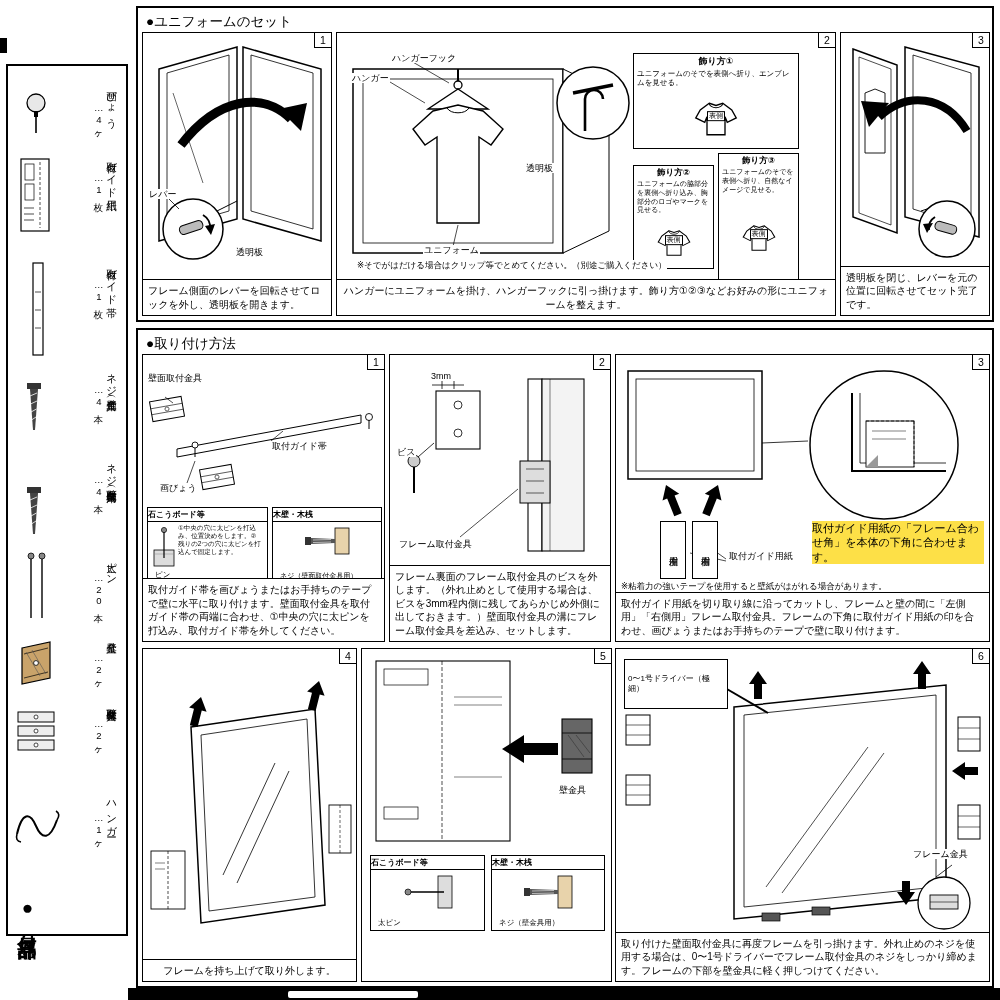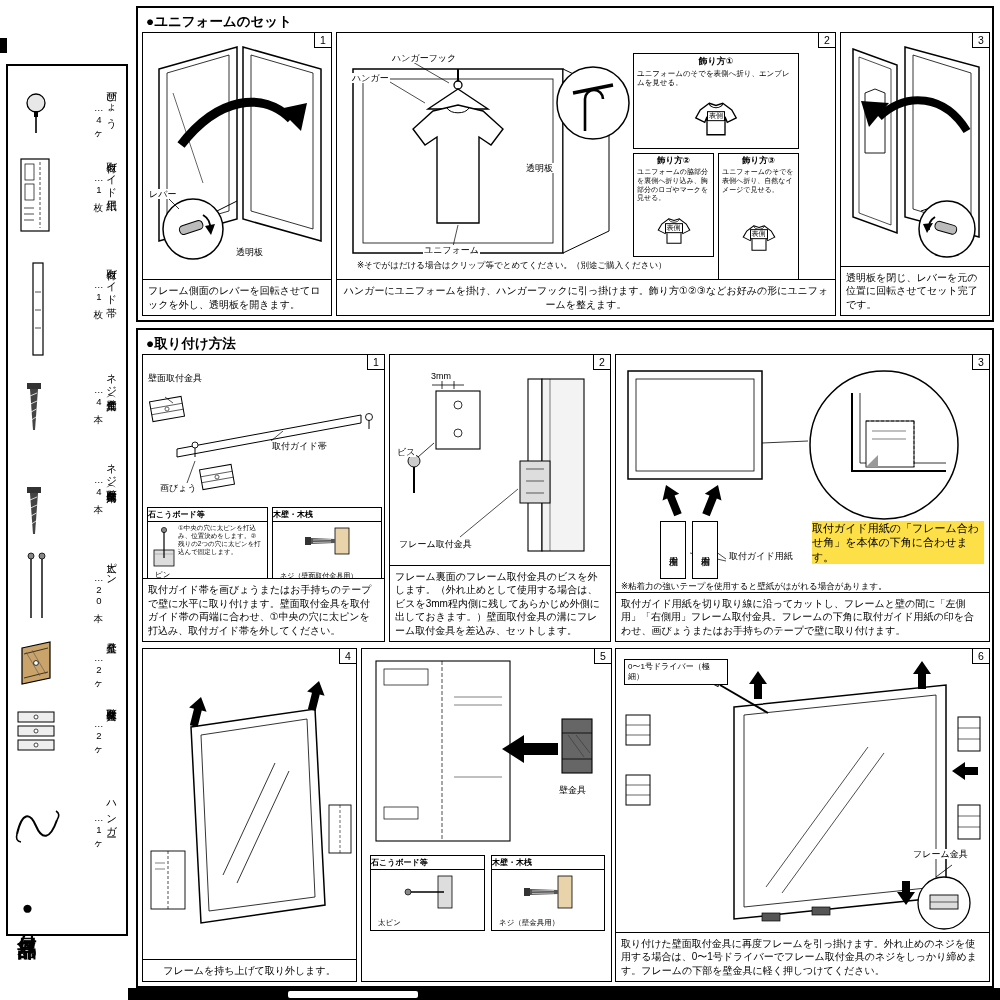--- a/index.html
+++ b/index.html
@@ -4,21 +4,21 @@
 <style>
   *{margin:0;padding:0;box-sizing:border-box}
   html,body{width:1000px;height:1000px}
   body{background:#fff;font-family:"Liberation Sans","DejaVu Sans",sans-serif;color:#000;position:relative;overflow:hidden}
   .sidebar{position:absolute;left:6px;top:64px;width:122px;height:872px;border:2px solid #000;background:#fff}
   .sb-icon{position:absolute}
   .vl{position:absolute;right:8px;writing-mode:vertical-rl;text-orientation:upright;font-size:10.5px;line-height:1.3;letter-spacing:.5px}
   .vl .q{font-size:9.5px;padding-top:18px}
   .sb-title{position:absolute;left:6px;bottom:6px;writing-mode:vertical-rl;text-orientation:upright;font-size:19px;font-weight:bold;letter-spacing:2px}
   .sec{position:absolute;border:2px solid #000;background:#fff}
-  .sec-title{position:absolute;top:5px;left:8px;font-weight:bold;font-size:13.5px}
+  .sec-title{position:absolute;top:5px;left:8px;font-weight:normal;font-size:13.5px}
   .panel{position:absolute;border:1px solid #000;background:#fff}
   .num{position:absolute;top:0;right:0;width:17px;height:15px;border-left:1px solid #000;border-bottom:1px solid #000;font-size:10.5px;text-align:center;line-height:15px;background:#fff}
   .cap{position:absolute;left:0;right:0;bottom:0;border-top:1px solid #000;padding:4px 5px;font-size:10px;line-height:1.35;background:#fff}
   .cap.center{text-align:center}
   .tag{position:absolute;background:#fff;font-size:9px;line-height:1.15;padding:0 1px;white-space:nowrap}
   .smallbox{position:absolute;border:1px solid #000;background:#fff}
   .boxtitle{font-weight:bold;font-size:8.5px;text-align:left;border-bottom:1px solid #000;padding:1px 0;background:#fff}
   .boxbody{position:relative;display:flex;align-items:flex-start;padding:2px}
   .tinytext{font-size:6.5px;line-height:1.25}
   .declbox{position:absolute;border:1px solid #000;background:#fff;display:flex;flex-direction:column}
@@ -225,21 +225,21 @@
       <div class="dectext">ユニフォームのそでを表側へ折り、エンブレムを見せる。</div>
       <div class="shirtwrap">
         <svg width="46" height="36" viewBox="0 0 40 32" style="position:static">
           <path d="M14,2 L20,4 L26,2 L34,8 L38,15 L30,19 L28,14 L28,30 L12,30 L12,14 L10,19 L2,15 L6,8 Z" fill="#fff" stroke="#000" stroke-width="1.2"></path>
           <path d="M14,2 a6,4 0 0 0 12,0" fill="none" stroke="#000" stroke-width="0.9"></path>
         </svg>
         <span class="front-tag">表側</span>
       </div>
     </div>
 
-    <div class="declbox" style="left:296px;top:120px;width:81px;height:104px">
+    <div class="declbox" style="left:296px;top:132px;width:81px;height:104px">
       <div class="dectitle" style="font-size:8.5px">飾り方②</div>
       <div class="dectext" style="font-size:7px">ユニフォームの脇部分を裏側へ折り込み、胸部分のロゴやマークを見せる。</div>
       <div class="shirtwrap">
         <svg width="36" height="28" viewBox="0 0 40 32" style="position:static">
           <path d="M14,2 L20,4 L26,2 L34,8 L38,15 L30,19 L28,14 L28,30 L12,30 L12,14 L10,19 L2,15 L6,8 Z" fill="#fff" stroke="#000" stroke-width="1.2"></path>
           <path d="M14,2 a6,4 0 0 0 12,0" fill="none" stroke="#000" stroke-width="0.9"></path>
         </svg>
         <span class="front-tag">表側</span>
       </div>
     </div>
@@ -496,21 +496,21 @@
       <rect x="10" y="120" width="24" height="30" fill="#fff" stroke="#000" stroke-width="1"></rect>
       <line x1="10" y1="130" x2="34" y2="130" stroke="#000" stroke-width="0.6"></line>
       <line x1="10" y1="140" x2="34" y2="140" stroke="#000" stroke-width="0.6"></line>
       <rect x="196" y="252" width="18" height="8" fill="#555" stroke="#000" stroke-width="0.7"></rect>
       <rect x="146" y="258" width="18" height="8" fill="#555" stroke="#000" stroke-width="0.7"></rect>
       <line x1="320" y1="222" x2="336" y2="210" stroke="#000" stroke-width="0.8"></line>
       <circle cx="328" cy="248" r="26" fill="#fff" stroke="#000" stroke-width="1.3"></circle>
       <rect x="314" y="240" width="28" height="14" fill="#ddd" stroke="#000" stroke-width="0.9"></rect>
       <line x1="314" y1="247" x2="342" y2="247" stroke="#000" stroke-width="0.6"></line>
     </svg>
-    <div class="smallbox" style="left:8px;top:10px;width:104px;padding:2px 3px;font-size:8px;line-height:1.25">0〜1号ドライバー（極細）</div>
+    <div class="smallbox" style="left:8px;top:10px;width:104px;padding:14px 3px;font-size:8px;line-height:1.25">0〜1号ドライバー（極細）</div>
     <span class="tag" style="left:296px;top:200px">フレーム金具</span>
     <div class="cap">取り付けた壁面取付金具に再度フレームを引っ掛けます。外れ止めのネジを使用する場合は、0〜1号ドライバーでフレーム取付金具のネジをしっかり締めます。フレームの下部を壁金具に軽く押しつけてください。</div>
   </div>
 </section>
 
 <div class="bottom-bar">
   <div class="bottom-bar-inset"></div>
 </div>
 
 </body></html>

